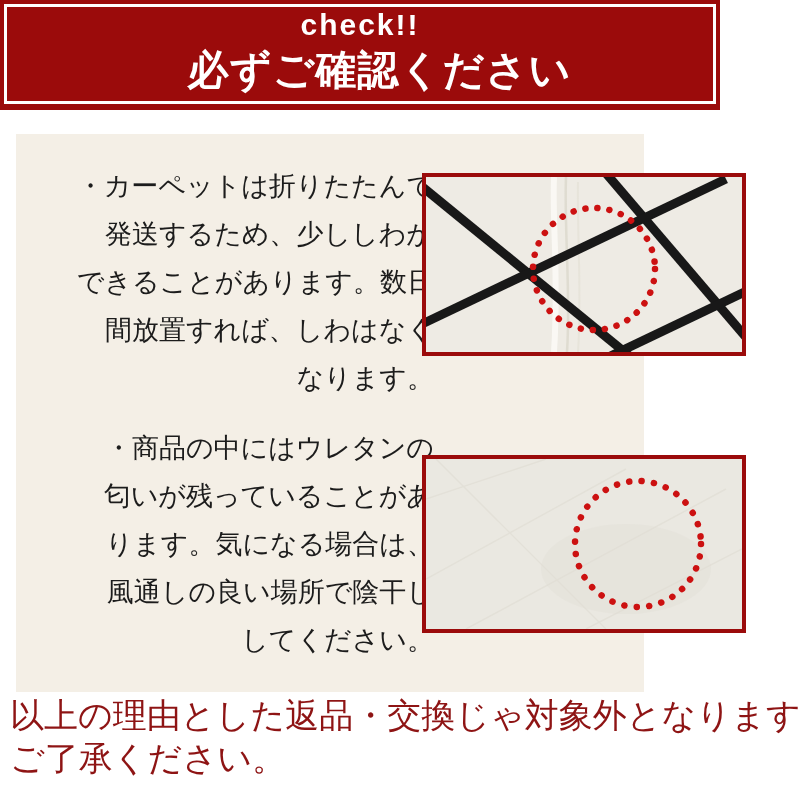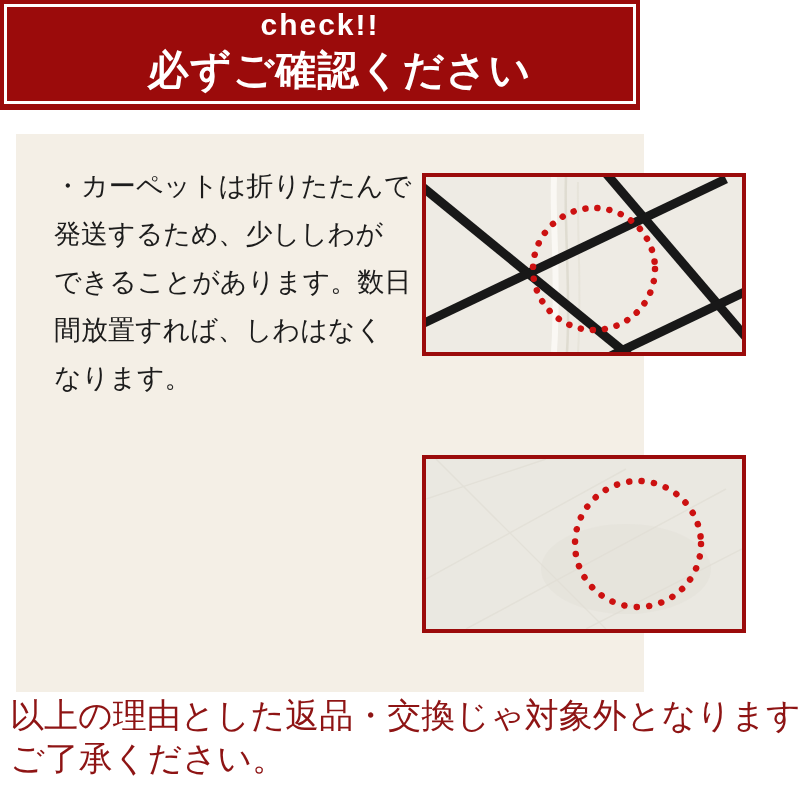--- a/index.html
+++ b/index.html
@@ -4,40 +4,41 @@
 <style>
   html,body{margin:0;padding:0;}
   body{
     width:800px;height:800px;background:#ffffff;position:relative;overflow:hidden;
     font-family:"Liberation Sans","DejaVu Sans",sans-serif;
   }
   .stage{position:absolute;inset:0;}
 
   
   .banner{
-    position:absolute;left:0;top:0;width:640px;height:110px;
+    position:absolute;left:0;top:0;width:720px;height:110px;
     background:#9b0b0b;color:#ffffff;text-align:center;
   }
   .banner-frame{
     position:absolute;left:4px;right:4px;top:4px;bottom:6px;
     border:3px solid #ffffff;pointer-events:none;
   }
   .banner-sub{
     position:absolute;left:0;right:0;top:9px;
     font-size:30px;font-weight:bold;letter-spacing:2px;line-height:32px;
   }
   .banner-title{
     position:absolute;left:0;right:0;top:47px;
     font-size:41px;font-weight:bold;letter-spacing:1px;line-height:46px;padding-left:39px;
   }
 
   
   .panel{
     position:absolute;left:16px;top:134px;width:628px;height:558px;
     background:#f4efe6;
+    text-align:right;
   }
   .note{
     position:absolute;left:38px;width:380px;margin:0;
     font-size:27px;line-height:48px;color:#1c1c1c;
     white-space:pre-line;letter-spacing:0px;
   }
   .note1{top:28px;}
   .note2{top:290px;}
 
   .photo{
@@ -66,20 +67,25 @@
     <div class="banner-title">必ずご確認ください</div>
   </header>
 
   <section class="panel">
 
     <p class="note note1">・カーペットは折りたたんで
 発送するため、少ししわが
 できることがあります。数日
 間放置すれば、しわはなく
 なります。</p>
+    <p class="note note2">・商品の中にはウレタンの
+匂いが残っていることがあ
+ります。気になる場合は、
+風通しの良い場所で陰干し
+してください。</p>
 
     <figure class="photo photo1">
       <svg viewBox="0 0 316 175" preserveAspectRatio="none">
 
         <rect x="0" y="0" width="316" height="175" fill="#eeebe4"></rect>
 
         <path d="M128,0 C126,45 133,100 128,175" stroke="#fbfaf5" stroke-width="6" fill="none" opacity="0.9"></path>
         <path d="M140,0 C138,55 145,115 141,175" stroke="#d9d5c9" stroke-width="2.5" fill="none" opacity="0.7"></path>
         <path d="M152,5 C151,60 156,120 152,175" stroke="#e2dfd4" stroke-width="2" fill="none" opacity="0.6"></path>
 

